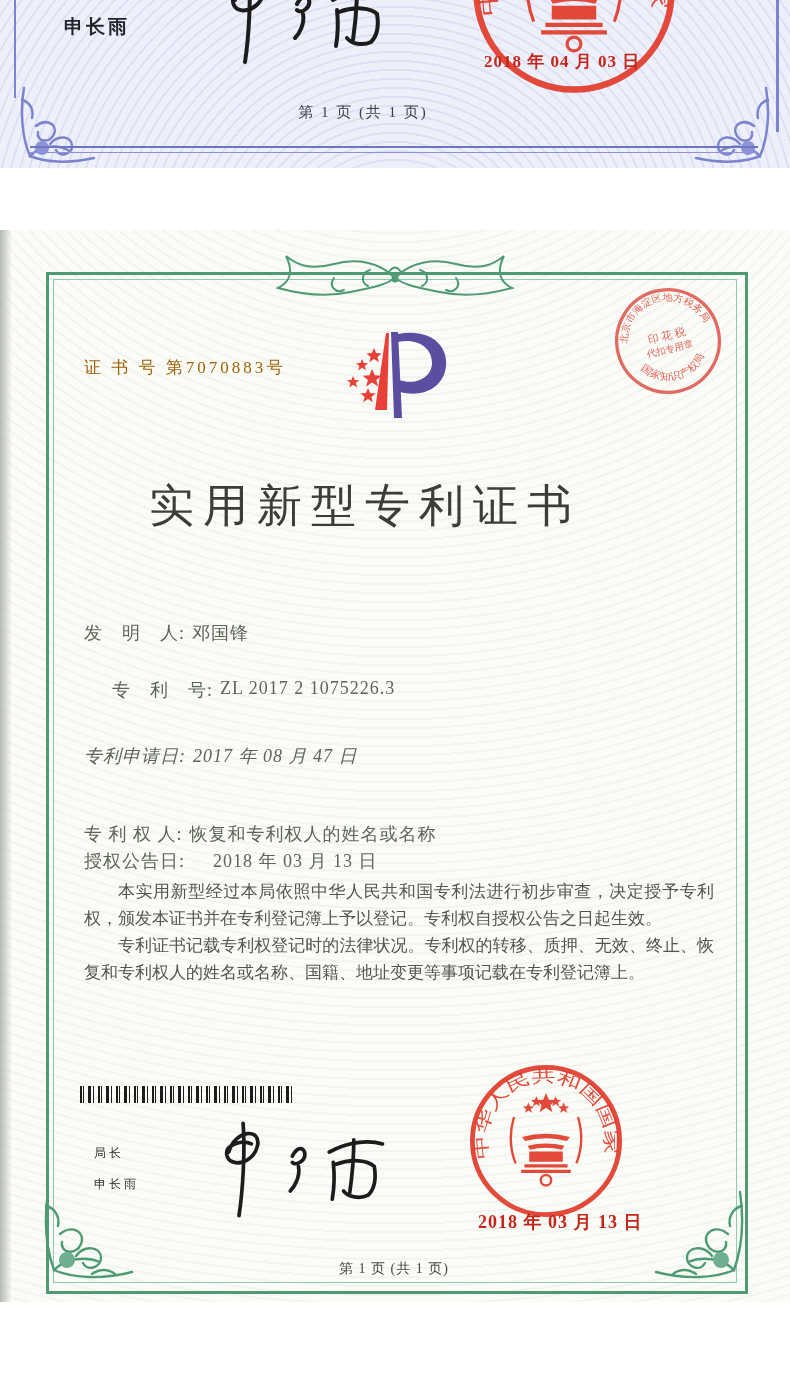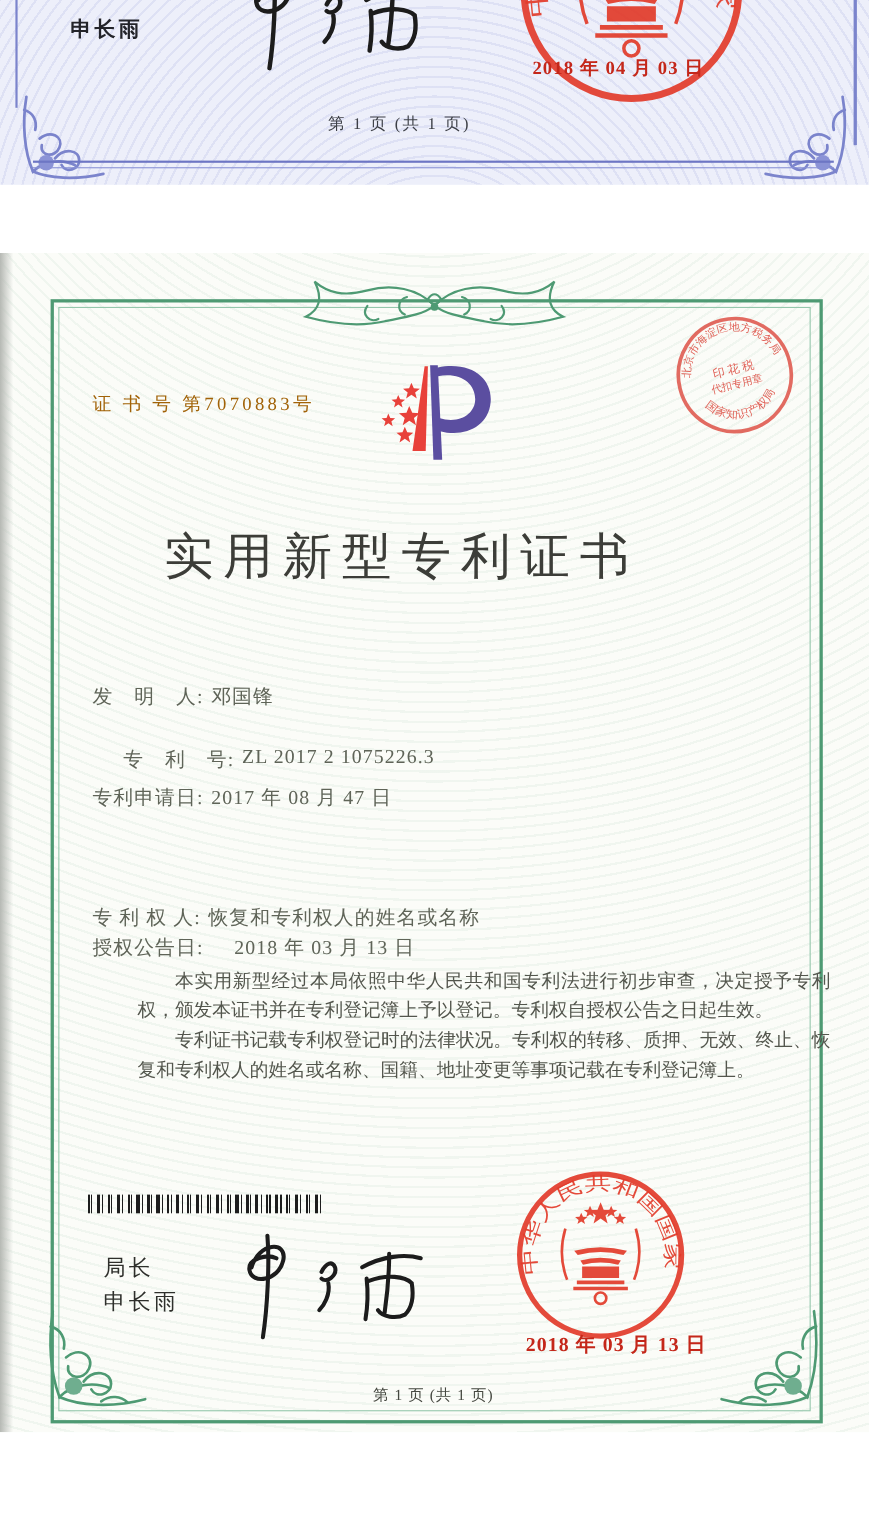--- a/index.html
+++ b/index.html
@@ -28,30 +28,30 @@
   .edge-shadow{left:0;top:0;width:12px;height:1072px;
       background:linear-gradient(to right,#b6b9b4,rgba(182,185,180,0));z-index:5;}
   .border-outer{left:46px;top:42px;width:696px;height:1016px;border:3px solid #4e9a73;}
   .border-inner{left:53px;top:49px;width:682px;height:1002px;border:1px solid #95c7ac;}
 
   .cert-no{left:84px;top:126px;font-size:17px;color:#a16207;letter-spacing:3px;}
   .title{left:0;top:216px;width:730px;text-align:center;font-size:45px;color:#3c3d38;
          letter-spacing:9px;font-weight:normal;}
 
   .field-row{left:84px;height:26px;font-size:18px;color:#5f6458;letter-spacing:1px;display:flex;gap:7px;white-space:nowrap;}
-  .f0{top:334px;} .f1{top:391px;} .f2{top:448px;margin-left:28px;} .f3{top:483px;} .f4{top:592px;} .f5{top:619px;gap:28px;}
+  .f0{top:334px;} .f1{top:391px;} .f2{top:448px;margin-left:28px;} .f3{top:514px;font-style:italic;} .f4{top:592px;} .f5{top:619px;gap:28px;}
 
   .body-text{left:84px;top:648px;width:630px;font-size:17px;line-height:27px;color:#53564d;
-             text-align:justify;margin-left:41px;}
+             text-align:justify;}
   .body-text p{margin:0;text-indent:2em;}
 
   .barcode{left:80px;top:856px;width:216px;height:17px;
       background:repeating-linear-gradient(90deg,#1d1d1d 0 2px,transparent 2px 3px,#1d1d1d 3px 4px,
       transparent 4px 8px,#1d1d1d 8px 11px,transparent 11px 13px,#1d1d1d 13px 14px,transparent 14px 18px);}
-  .director{left:94px;top:908px;font-size:20px;color:#2e2f2b;line-height:31px;letter-spacing:3px;}
+  .director{left:94px;top:908px;font-size:12px;color:#2e2f2b;line-height:31px;letter-spacing:3px;}
   .seal-date{left:478px;top:980px;width:184px;font-size:18px;font-weight:bold;color:#c4271a;letter-spacing:1px;z-index:6;}
   .cert-page-no{left:46px;top:1030px;width:696px;text-align:center;font-size:14px;color:#454840;letter-spacing:1px;}
   svg text{font-family:"Liberation Serif","DejaVu Serif",serif;}
 </style>
 </head>
 <body>
 
 <div class="canvas">
 
   <section class="fragment">

